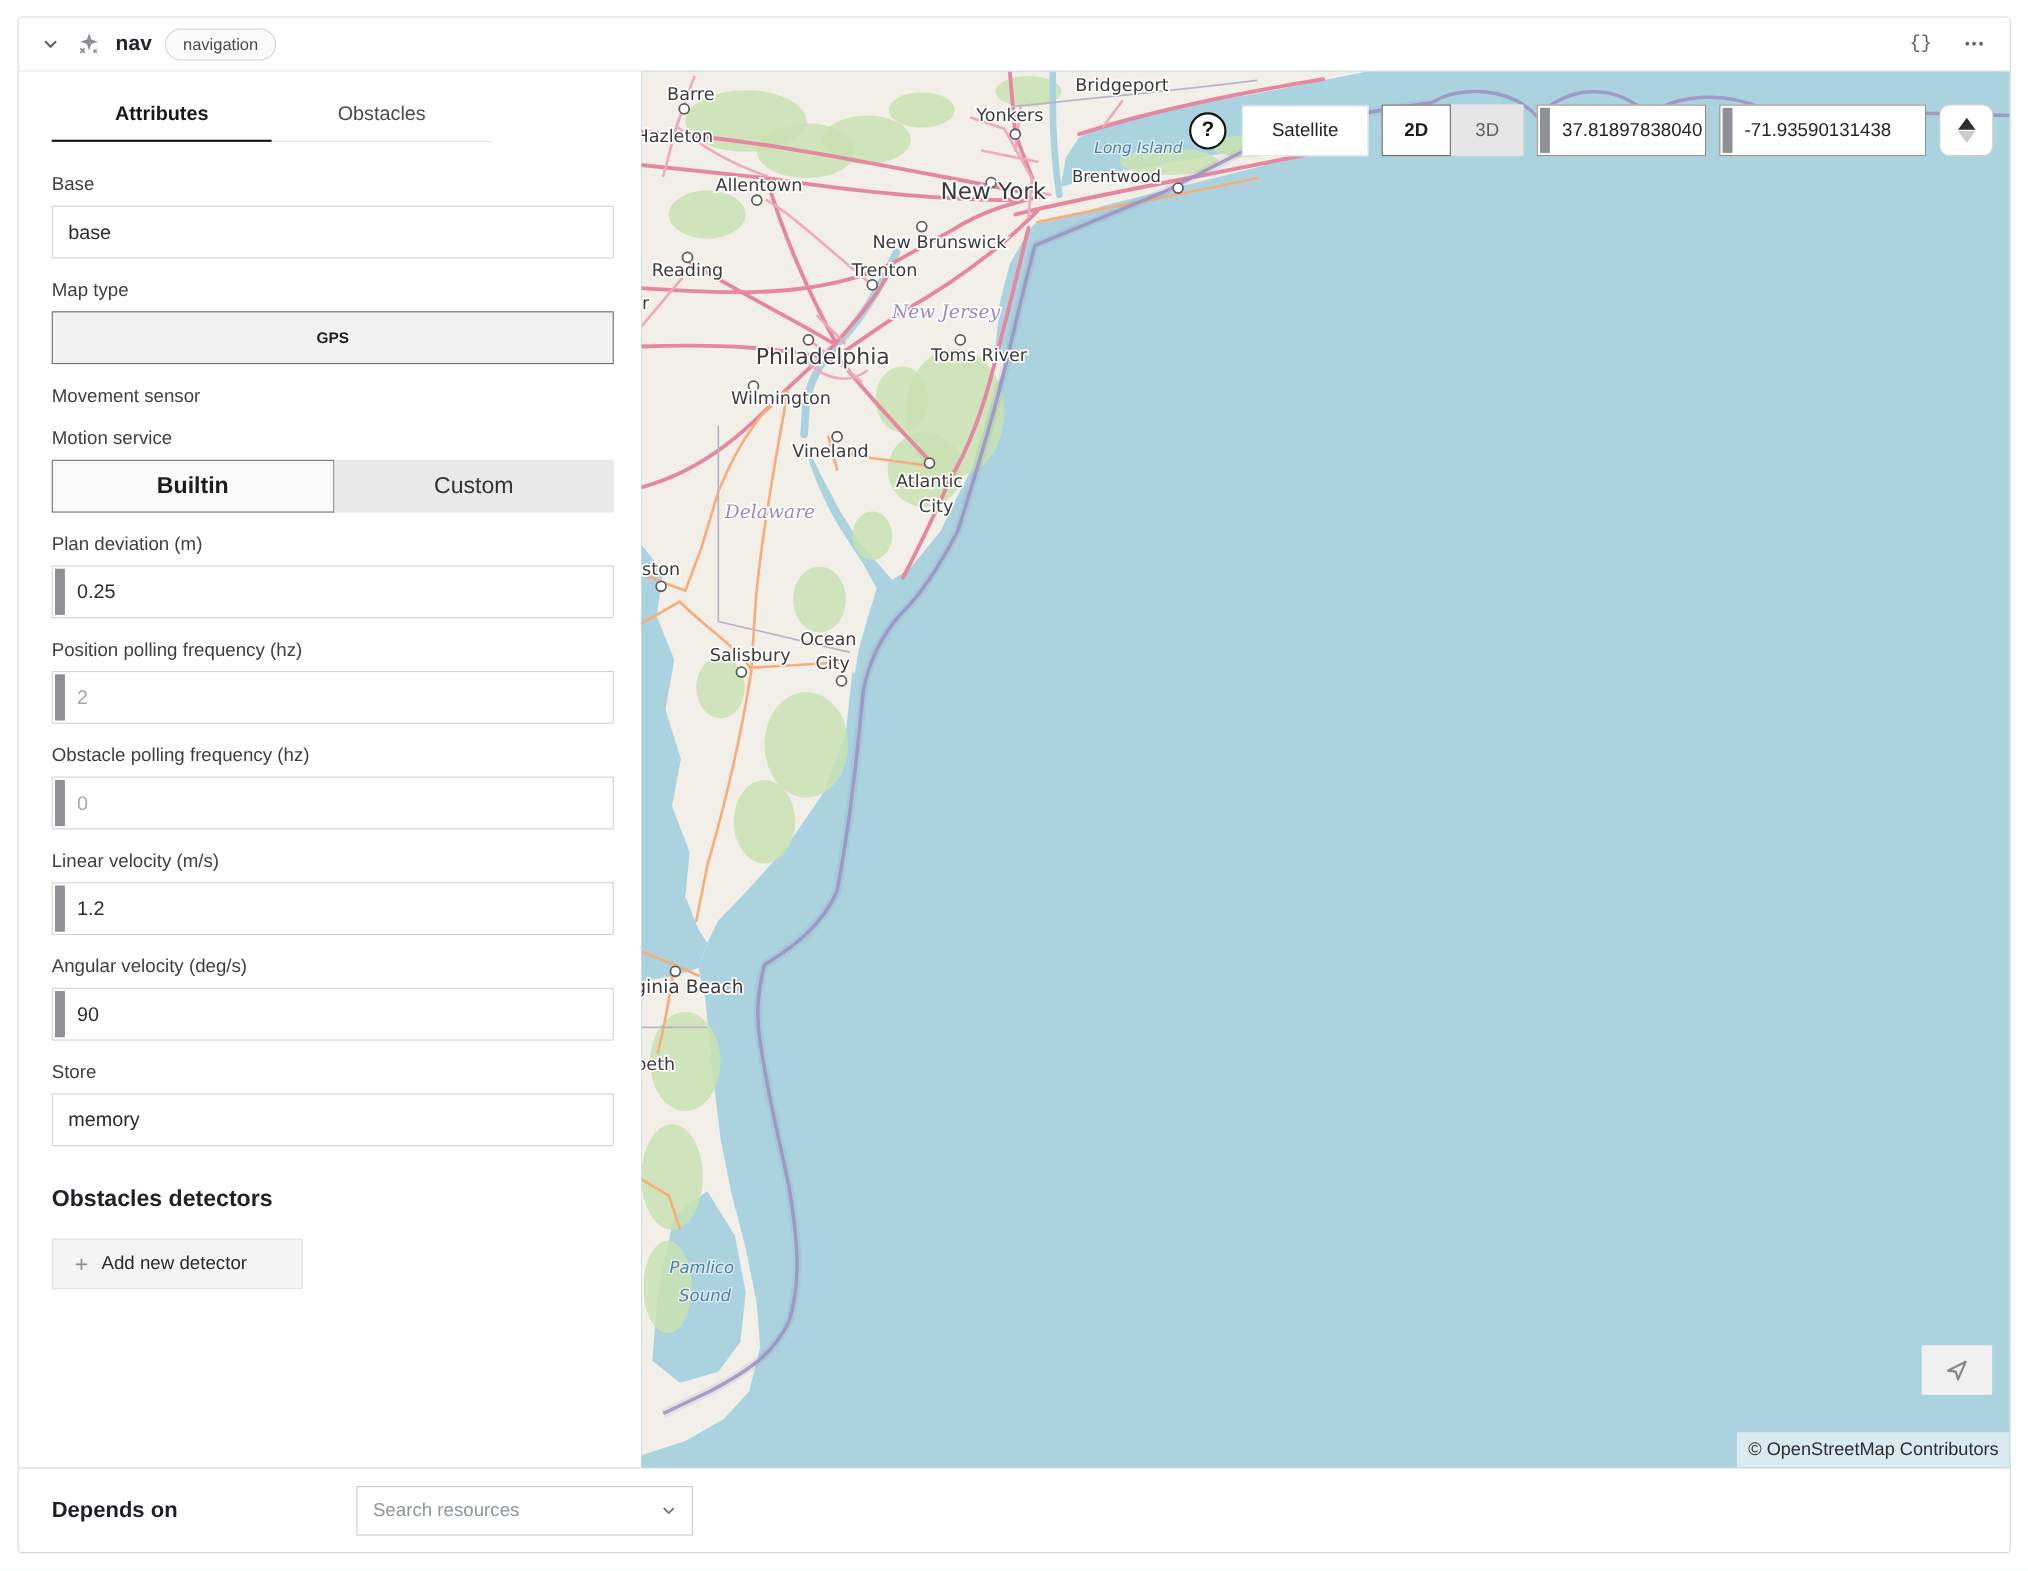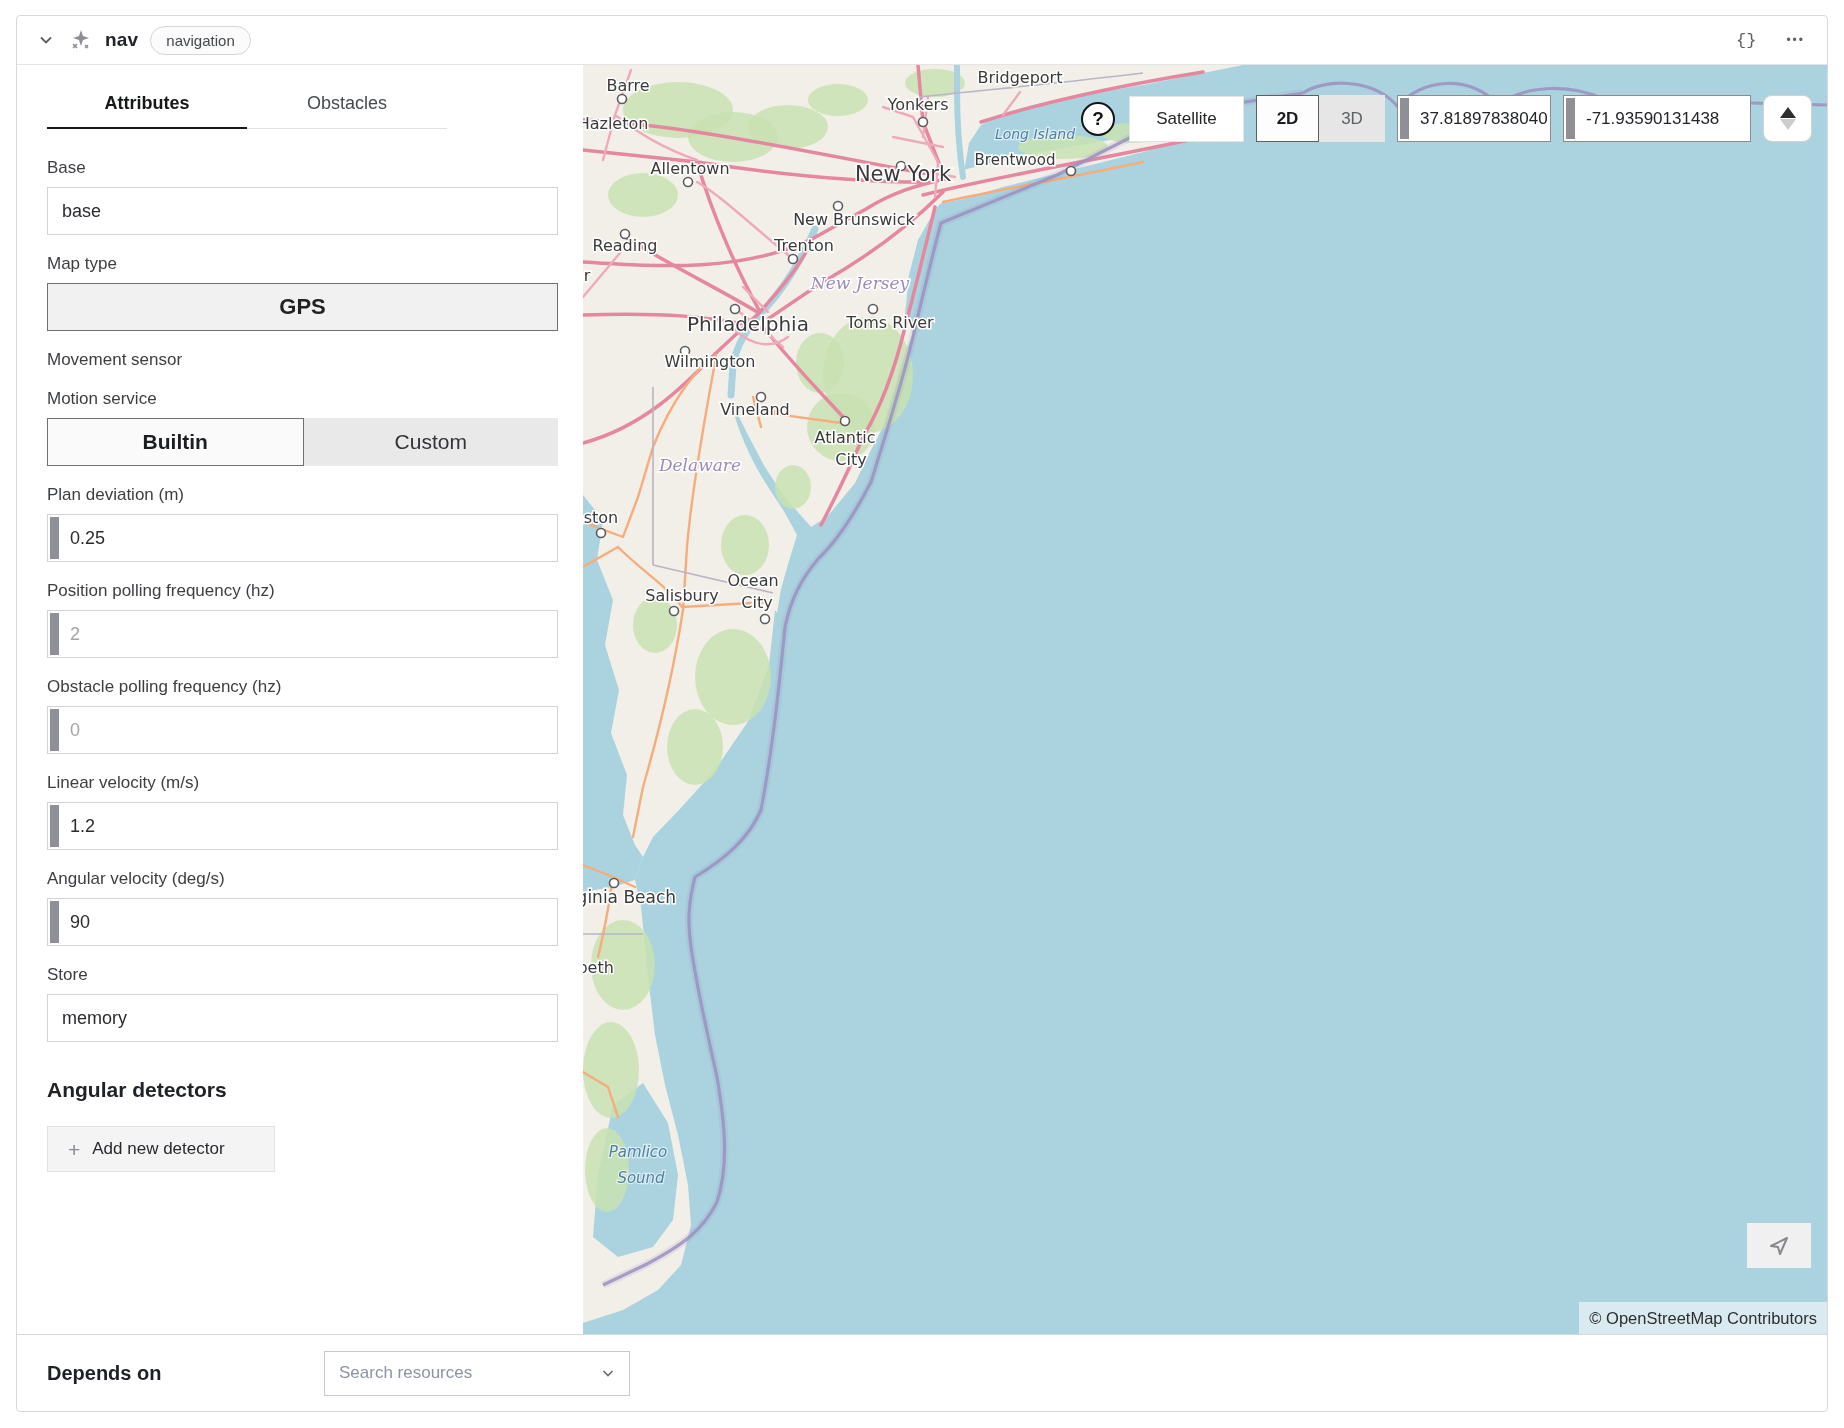--- a/index.html
+++ b/index.html
@@ -30,21 +30,21 @@
   .tab.active { font-weight:bold; color:#17181a; border-bottom:2px solid #17181a; }
 
   .fgroup { margin-bottom:19px; }
   .flabel { font-size:17px; color:#3c3e42; margin-bottom:9px; }
   .finput { height:48px; border:1px solid #d3d3d3; background:#fff; display:flex; align-items:center;
             font-size:18px; color:#2b2c30; padding-left:14px; width:100%; }
   .finput.numeric { padding-left:0; }
   .numbar { width:9px; align-self:stretch; background:#8e9096; margin:2px 0 2px 2px; flex:0 0 9px; }
   .numval { padding-left:11px; }
   .numval.ph { color:#a3a5aa; }
-  .btn-gps { height:48px; width:100%; background:#f1f1f1; border:1px solid #6f6f6f; font-size:22px;
+  .btn-gps { height:48px; width:100%; background:#f1f1f1; border:1px solid #6f6f6f; font-size:14px;
              font-weight:bold; color:#222; display:flex; align-items:center; justify-content:center; cursor:pointer; }
   .seg { display:flex; height:48px; width:100%; }
   .seg .opt { flex:1; display:flex; align-items:center; justify-content:center; font-size:21px; cursor:pointer; }
   .seg .opt.on  { background:#fafafa; border:1px solid #707070; font-weight:bold; color:#1d1e20; }
   .seg .opt.off { background:#e9e9e9; color:#323438; }
 
   .section-h { font-size:21px; font-weight:bold; color:#202227; margin:36px 0 24px; }
   .btn-add { height:46px; padding:0 20px; min-width:228px; display:inline-flex; align-items:center; gap:12px;
              background:#f4f4f4; border:1px solid #e2e2e2; font-size:17px; color:#27292d; cursor:pointer; }
   .btn-add .plus { color:#8a8d92; font-size:21px; font-weight:400; line-height:1; }
@@ -200,21 +200,21 @@
             <span class="numbar"></span>
             <span class="numval">90</span>
           </div>
         </div>
 
         <div class="fgroup">
           <div class="flabel">Store</div>
           <div class="finput">memory</div>
         </div>
 
-        <div class="section-h">Angular detectors</div>
+        <div class="section-h">Obstacles detectors</div>
         <button class="btn-add">
           <span class="plus">+</span>
           <span>Add new detector</span>
         </button>
 
       </aside>
 
       <section class="map">
         <svg id="map-svg" width="1244" height="1270" viewBox="0 0 1244 1270">
 

